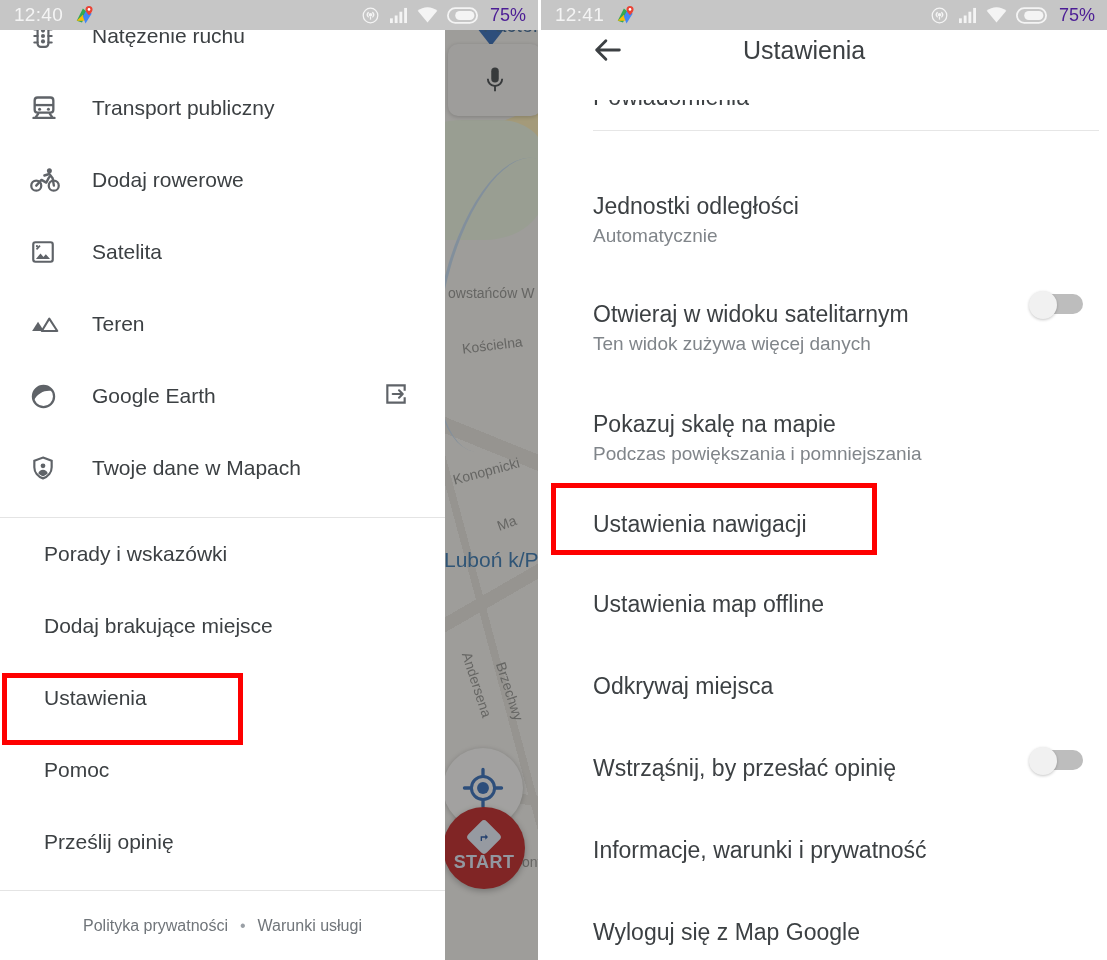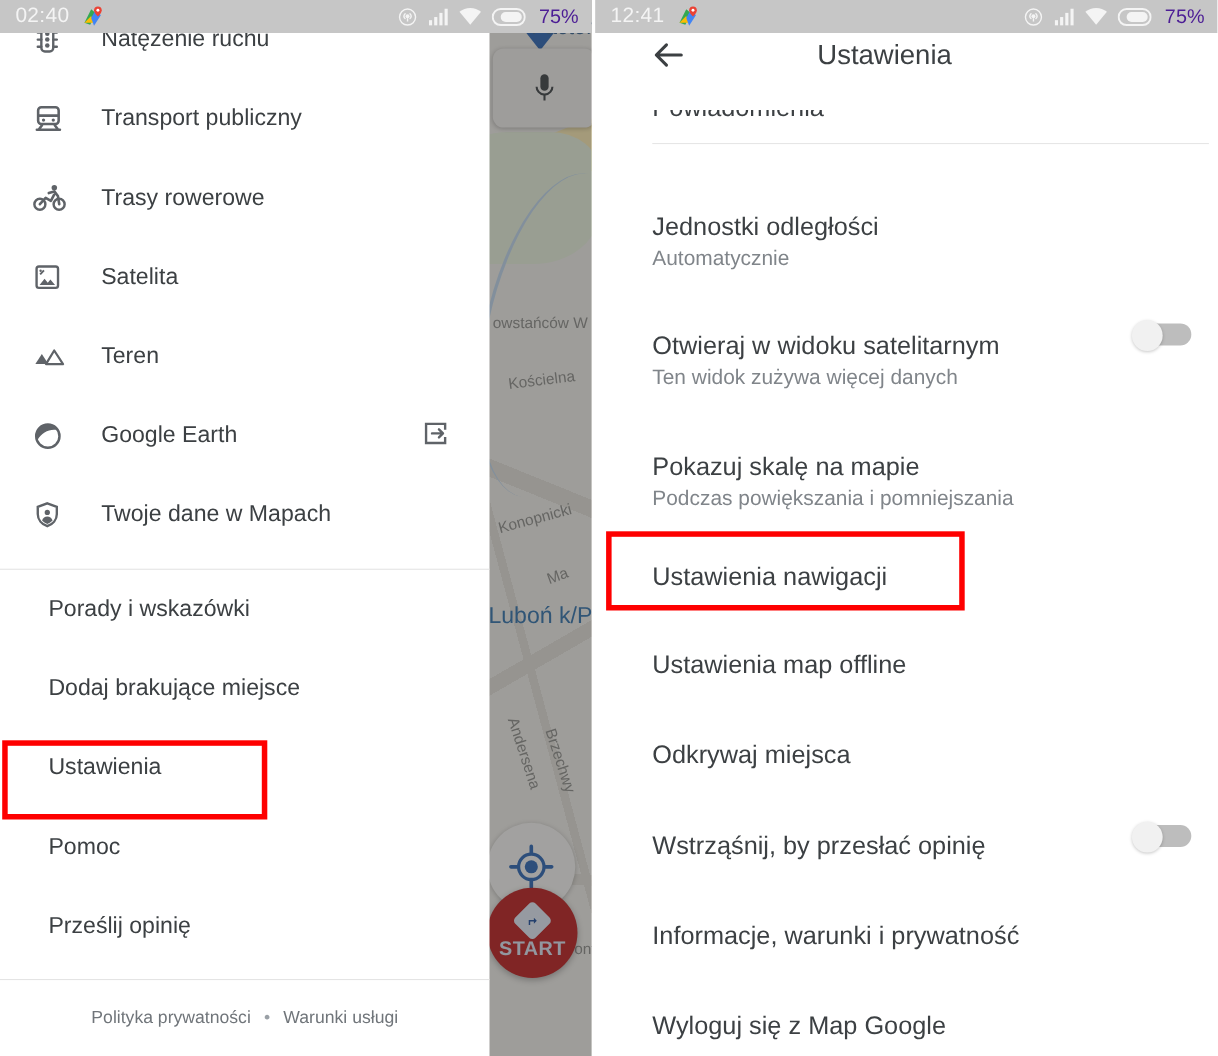--- a/index.html
+++ b/index.html
@@ -279,21 +279,21 @@
 
         <div class="drawer-row">
           <span class="row-icon">
             <svg width="30" height="26" viewBox="0 0 24 20">
               <circle cx="5" cy="14.5" r="4" fill="none" stroke="#5f6368" stroke-width="1.8"></circle>
               <circle cx="19" cy="14.5" r="4" fill="none" stroke="#5f6368" stroke-width="1.8"></circle>
               <circle cx="15.5" cy="2.6" r="2" fill="#5f6368"></circle>
               <path stroke="#5f6368" stroke-width="1.9" fill="none" stroke-linecap="round" stroke-linejoin="round" d="M5 14.5l4.2-4.6 3.8 2.2 2.3-4.4M11.5 6.4l4-1.2 2.6 3.4 1 5.9"></path>
             </svg>
           </span>
-          <span class="row-label">Trasy rowerowe</span>
+          <span class="row-label">Dodaj rowerowe</span>
         </div>
 
         <div class="drawer-row">
           <span class="row-icon">
             <svg width="26" height="26" viewBox="0 0 24 24">
               <rect x="3" y="3" width="18" height="18" rx="2" fill="none" stroke="#5f6368" stroke-width="2"></rect>
               <path fill="#5f6368" d="M5.5 18.5l4.2-5.2 2.7 3.3 2.2-2.6 3.9 4.5z"></path>
               <path stroke="#5f6368" stroke-width="1.6" fill="none" d="M6 9.6l3.2-3.4"></path>
               <circle cx="6.4" cy="6.6" r="1" fill="#5f6368"></circle>
             </svg>
@@ -360,21 +360,21 @@
       </div>
 
       <div class="drawer-footer">
         <span>Polityka prywatności</span>
         <span class="footer-dot">•</span>
         <span>Warunki usługi</span>
       </div>
     </div>
 
     <div class="status-bar sb-left">
-      <span class="clock">02:40</span>
+      <span class="clock">12:40</span>
       <span class="maps-badge">
         <svg width="21" height="21" viewBox="0 0 24 24">
           <path fill="#34a853" d="M2 18L9 4l5 4-6 12z"></path>
           <path fill="#fbbc04" d="M2 18h10l-3-7z"></path>
           <path fill="#4285f4" d="M12 21l7-11-5-6-5 9z"></path>
           <path fill="#ea4335" d="M16 1a4 4 0 0 1 4 4c0 3-4 6.5-4 6.5S12 8 12 5a4 4 0 0 1 4-4z"></path>
           <circle cx="16" cy="5" r="1.5" fill="#fff"></circle>
         </svg>
       </span>
       <span class="status-right">

